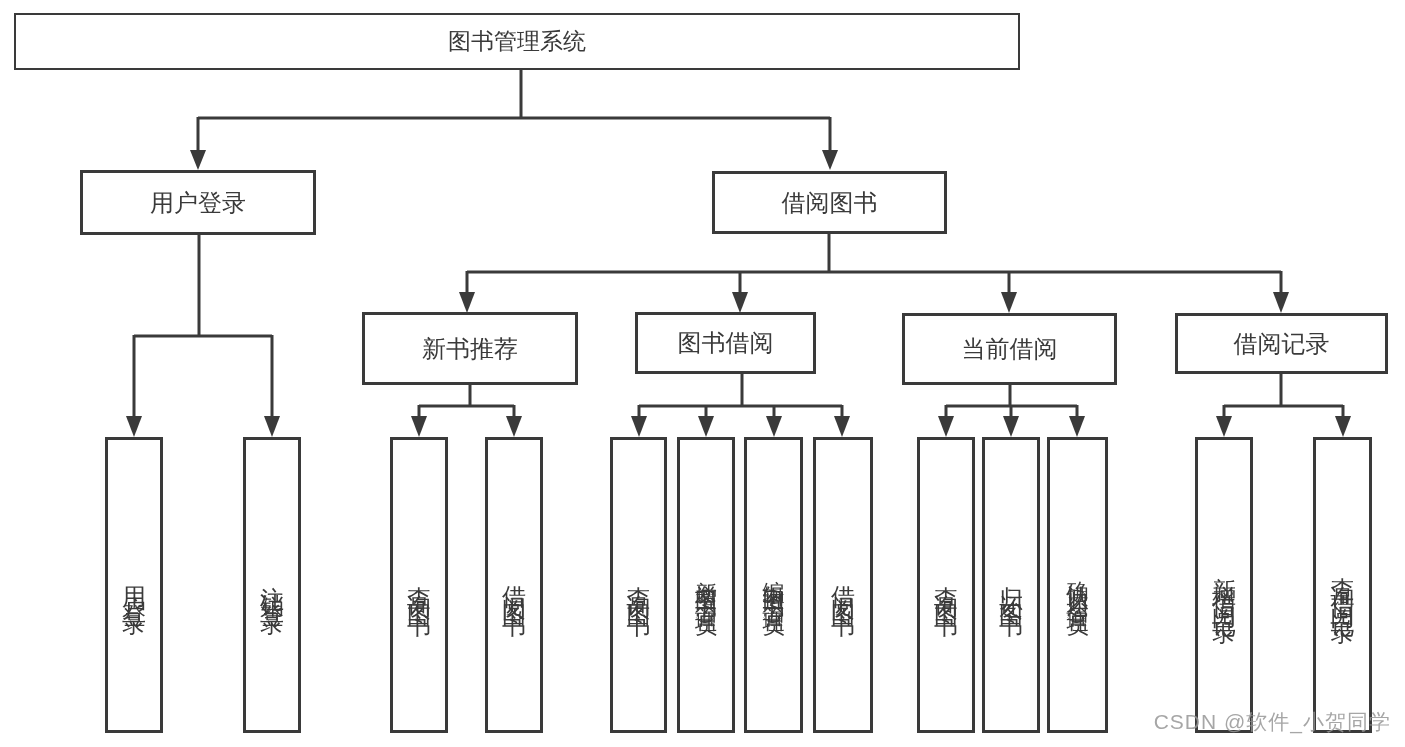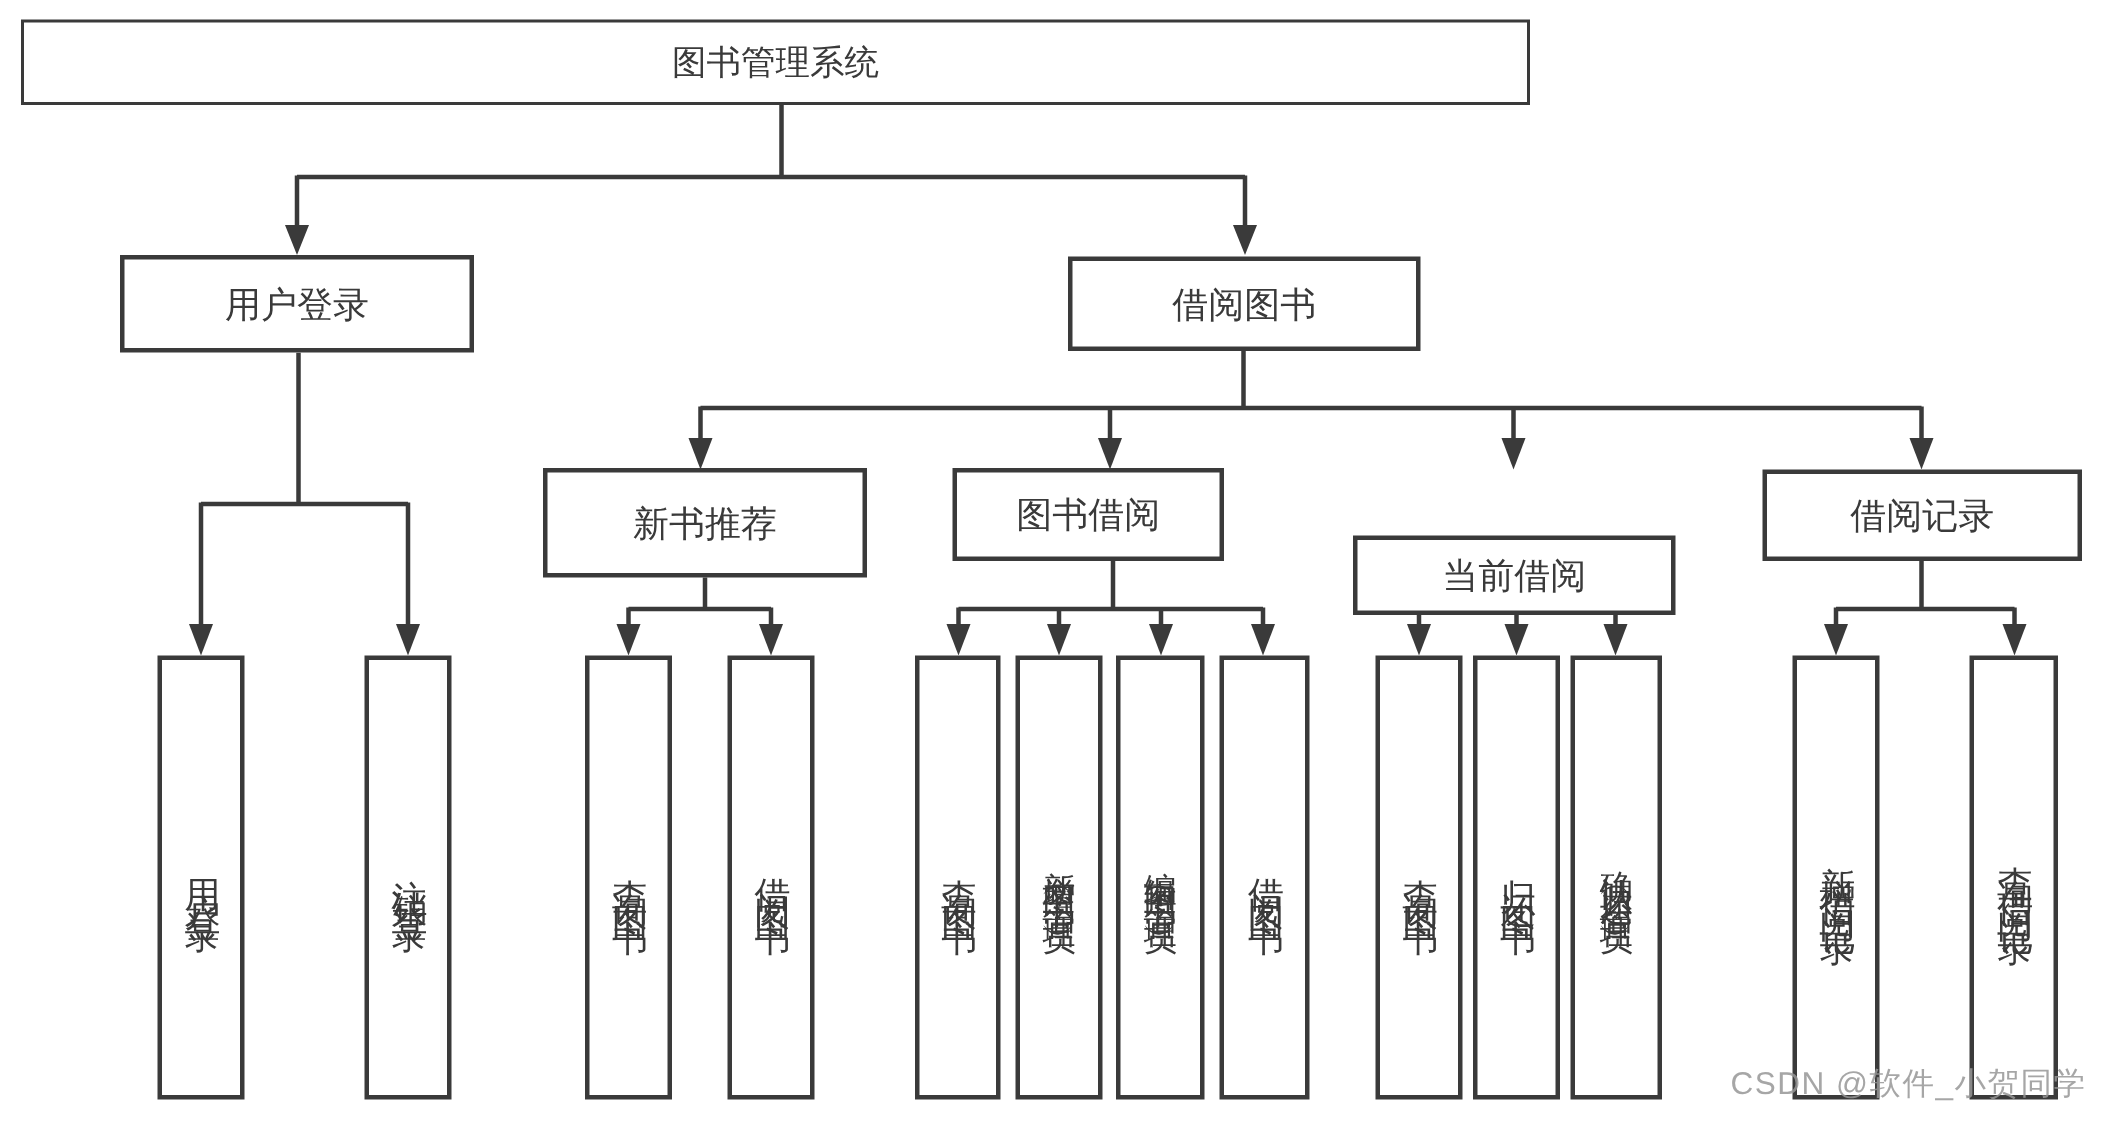--- a/index.html
+++ b/index.html
@@ -122,21 +122,21 @@
   <div class="node" style="left:712px; top:171px; width:235px; height:63px;">
     <span>借阅图书</span>
   </div>
 
   <div class="node" style="left:362px; top:312px; width:216px; height:73px;">
     <span>新书推荐</span>
   </div>
   <div class="node" style="left:635px; top:312px; width:181px; height:62px;">
     <span>图书借阅</span>
   </div>
-  <div class="node" style="left:902px; top:313px; width:215px; height:53px;margin-top:44px;">
+  <div class="node" style="left:902px; top:313px; width:215px; height:72px;">
     <span>当前借阅</span>
   </div>
   <div class="node" style="left:1175px; top:313px; width:213px; height:61px;">
     <span>借阅记录</span>
   </div>
 
   <div class="node leaf" style="left:105px; top:437px; width:58px; height:296px;">
     <span class="vtext">用户登录</span>
   </div>
   <div class="node leaf" style="left:243px; top:437px; width:58px; height:296px;">

